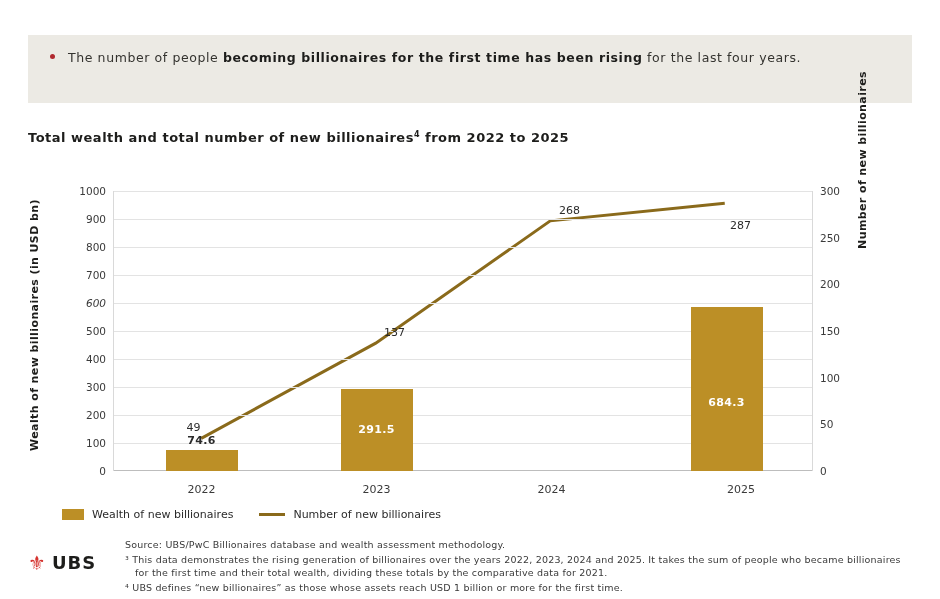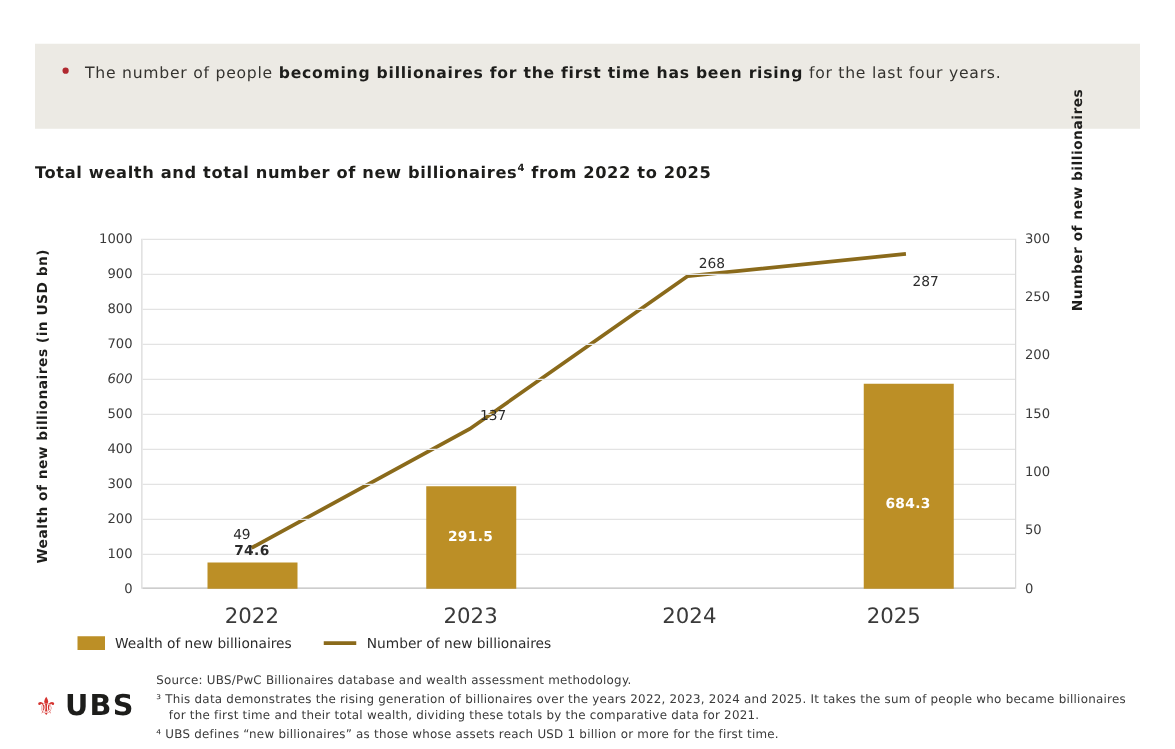--- a/index.html
+++ b/index.html
@@ -122,21 +122,21 @@
     font-size: 11px;
     color: #2b2b2b;
     transform: translate(-50%, -100%);
     white-space: nowrap;
   }
   .xtick {
     position: absolute;
     top: 100%;
     margin-top: 12px;
     transform: translateX(-50%);
-    font-size: 17px;
+    font-size: 11px;
     color: #3a3a3a;
   }
   svg.lineoverlay { position:absolute; left:0; top:0; width:100%; height:100%; overflow: visible;}
 
   .legend {
     position: absolute;
     left: 62px; top: 508px;
     display: flex; align-items: center; gap: 26px;
     font-size: 11px;
     color: #2b2b2b;
@@ -156,21 +156,21 @@
   }
   .footnotes div { margin-bottom: 1px; }
   .fn-indent { padding-left: 10px; text-indent: -10px; }
 
   .ubs {
     position: absolute;
     left: 28px; top: 552px;
     display: flex; align-items: center; gap: 6px;
   }
   .ubs .keys { font-size: 20px; color: #d5332f; line-height: 1; }
-  .ubs .word { font-size: 23px; font-weight: bold; letter-spacing: 1px; color: #1d1d1b; }
+  .ubs .word { font-size: 18px; font-weight: bold; letter-spacing: 1px; color: #1d1d1b; }
 </style>
 </head>
 <body>
 
 <div class="callout">
   <ul>
     <li>
       <span class="bullet"></span>
       <span id="cb1"><span>The number of people </span><b>becoming billionaires for the first time has been rising</b><span> for the last four years.</span></span>
     </li>
@@ -221,21 +221,21 @@
       </div>
       <div class="xtick" style="left: 87.5px;">2022</div>
       <div class="bar" style="left: 226.5px; width: 72px; height: 81.62px; background: rgb(188, 143, 38);">
         <div class="bar-label" style="top: 33.81px;">291.5</div>
       </div>
       <div class="xtick" style="left: 262.5px;">2023</div>
       <div class="xtick" style="left: 437.5px;">2024</div>
       <div class="bar" style="left: 576.5px; width: 72px; height: 164px; background: rgb(188, 143, 38);">
         <div class="bar-label" style="top: 88.802px;">684.3</div>
       </div>
-      <div class="xtick" style="left: 601px;">2025</div>
+      <div class="xtick" style="left: 627px;">2025</div>
       <div class="pt-label" style="left: 79.5px; top: 243.333px;">49</div>
       <div class="pt-label" style="left: 280.5px; top: 148.133px;">137</div>
       <div class="pt-label" style="left: 455.5px; top: 25.8667px;">268</div>
       <div class="pt-label" style="left: 626.5px; top: 8.13333px; margin-top: 33px;">287</div>
     </div>
 </div>
 <div class="ylabel-right">Number of new billionaires</div>
 
 <div class="legend">
   <div class="item">

